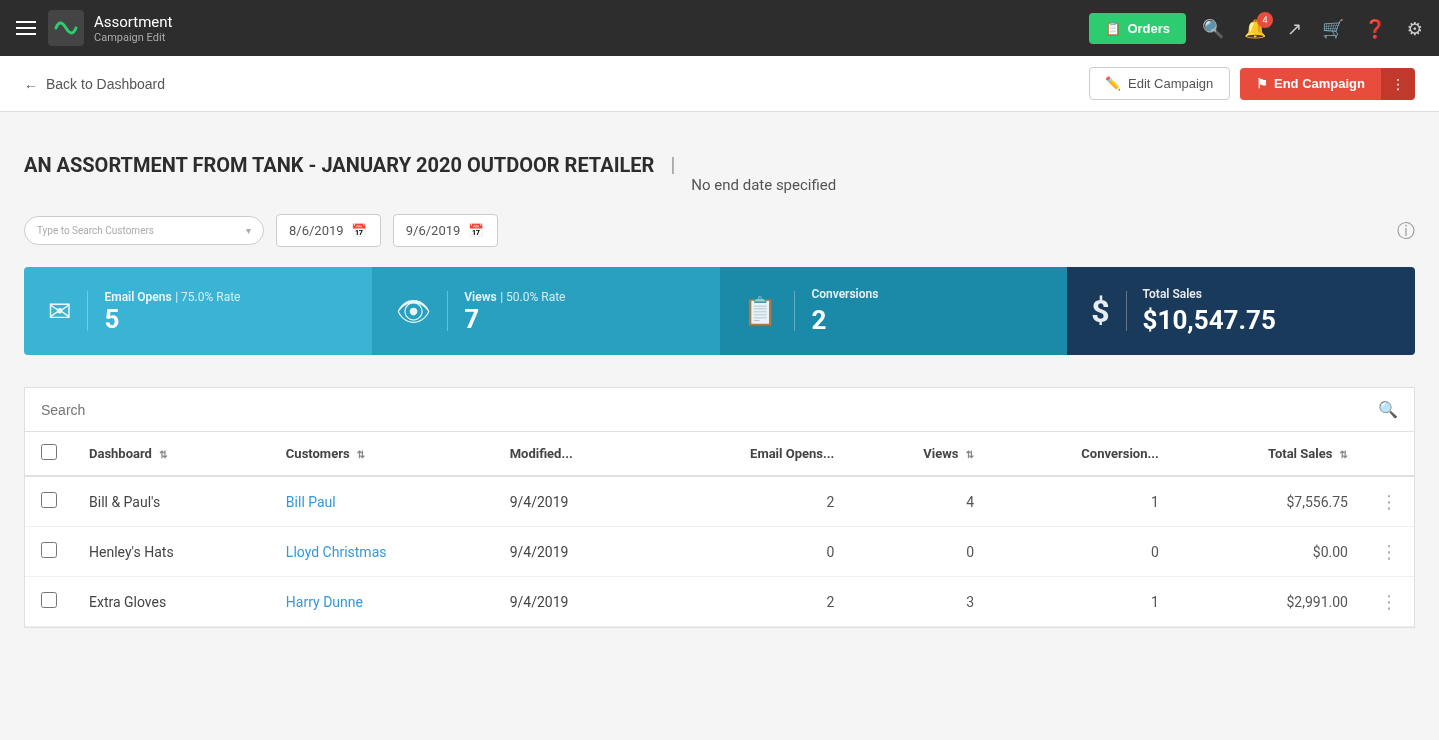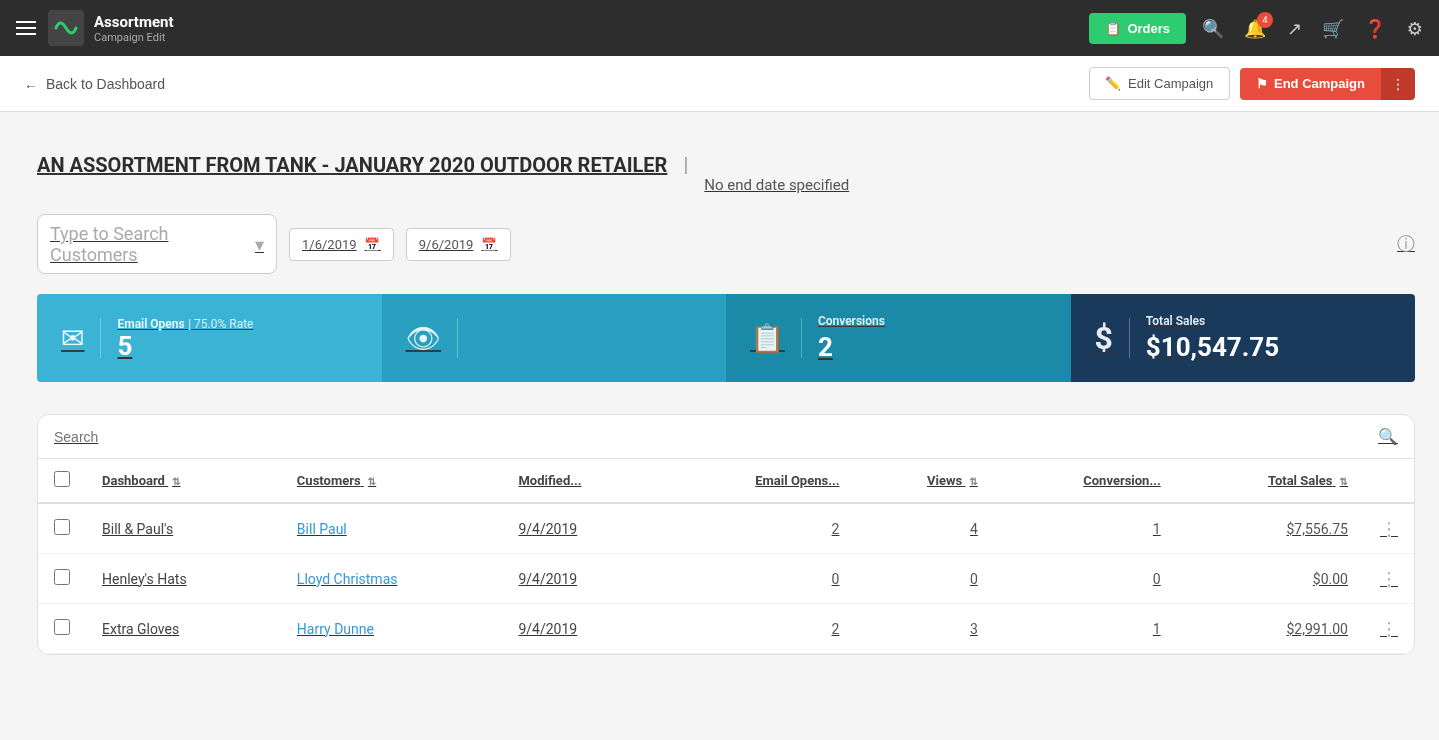--- a/index.html
+++ b/index.html
@@ -12,21 +12,21 @@
       display: flex;
       align-items: center;
       padding: 0 16px;
       color: #fff;
     }
     .topnav-hamburger { margin-right: 12px; cursor: pointer; display: flex; flex-direction: column; gap: 4px; }
     .topnav-hamburger span { display: block; width: 20px; height: 2px; background: #fff; }
     .topnav-logo { display: flex; align-items: center; gap: 10px; margin-right: 24px; }
     .topnav-logo-icon { width: 36px; height: 36px; }
     .topnav-brand { display: flex; flex-direction: column; }
-    .topnav-brand-name { font-size: 15px; font-weight: 700; color: #fff; }
+    .topnav-brand-name { font-size: 15px; font-weight: 400; color: #fff; }
     .topnav-brand-sub { font-size: 11px; color: #aaa; }
     .topnav-spacer { flex: 1; }
     .topnav-orders-btn {
       background: #2ecc71;
       color: #fff;
       border: none;
       padding: 8px 16px;
       border-radius: 4px;
       cursor: pointer;
       font-size: 13px;
@@ -103,21 +103,21 @@
     .end-campaign-chevron {
       background: #c0392b;
       color: #fff;
       border: none;
       padding: 8px 10px;
       cursor: pointer;
       font-size: 14px;
     }
 
     
-    .main { padding: 24px 24px 0 37px; background: #f5f5f5; text-decoration: underline; }
+    .main { padding: 24px 24px 0 24px; background: #f5f5f5; }
 
     .campaign-title-row {
       display: flex;
       align-items: center;
       gap: 16px;
       margin-bottom: 20px;
     }
     .campaign-title {
       font-size: 20px;
       font-weight: 700;
@@ -130,24 +130,24 @@
     
     .filters-row {
       display: flex;
       align-items: center;
       gap: 12px;
       margin-bottom: 20px;
     }
     .customer-search {
       border: 1px solid #ccc;
       background: #fff;
-      border-radius: 8px;
+      border-radius: 16px;
       padding: 8px 12px;
       width: 240px;
-      font-size: 18px;
+      font-size: 10px;
       color: #aaa;
       display: flex;
       align-items: center;
       justify-content: space-between;
       cursor: pointer;
     }
     .date-input {
       border: 1px solid #ccc;
       background: #fff;
       border-radius: 4px;
@@ -186,21 +186,21 @@
     .stat-divider { width: 1px; background: rgba(255,255,255,0.3); height: 40px; }
     .stat-content {}
     .stat-label { font-size: 12px; font-weight: 600; opacity: 0.9; margin-bottom: 4px; }
     .stat-rate { font-size: 12px; opacity: 0.8; }
     .stat-value { font-size: 26px; font-weight: 700; }
 
     
     .table-section {
       background: #fff;
       border: 1px solid #e0e0e0;
-      border-radius: 12px;
+      border-radius: 0;
       overflow: hidden;
     }
     .table-search-row {
       padding: 12px 16px;
       border-bottom: 1px solid #e0e0e0;
       display: flex;
       align-items: center;
     }
     .table-search-input {
       border: none;
@@ -307,21 +307,21 @@
     <span class="title-divider">|</span>
     <span class="no-end-date">No end date specified</span>
   </div>
 
   <div class="filters-row">
     <div class="customer-search">
       <span style="color:#aaa;">Type to Search Customers</span>
       <span style="color:#aaa;">▾</span>
     </div>
     <div class="date-input">
-      <span>1/6/2019</span>
+      <span>8/6/2019</span>
       <span style="color:#aaa;">📅</span>
     </div>
     <div class="date-input">
       <span>9/6/2019</span>
       <span style="color:#aaa;">📅</span>
     </div>
     <div class="filter-spacer"></div>
     <div class="info-icon">ⓘ</div>
   </div>
 
@@ -333,20 +333,27 @@
         <div>
           <span class="stat-label">Email Opens</span>
           <span class="stat-rate"> | 75.0% Rate</span>
         </div>
         <div class="stat-value">5</div>
       </div>
     </div>
     <div class="stat-card stat-card-2">
       <span class="stat-icon">👁</span>
       <div class="stat-divider"></div>
+      <div class="stat-content">
+        <div>
+          <span class="stat-label">Views</span>
+          <span class="stat-rate"> | 50.0% Rate</span>
+        </div>
+        <div class="stat-value">7</div>
+      </div>
     </div>
     <div class="stat-card stat-card-3">
       <span class="stat-icon">📋</span>
       <div class="stat-divider"></div>
       <div class="stat-content">
         <div class="stat-label">Conversions</div>
         <div class="stat-value">2</div>
       </div>
     </div>
     <div class="stat-card stat-card-4">

